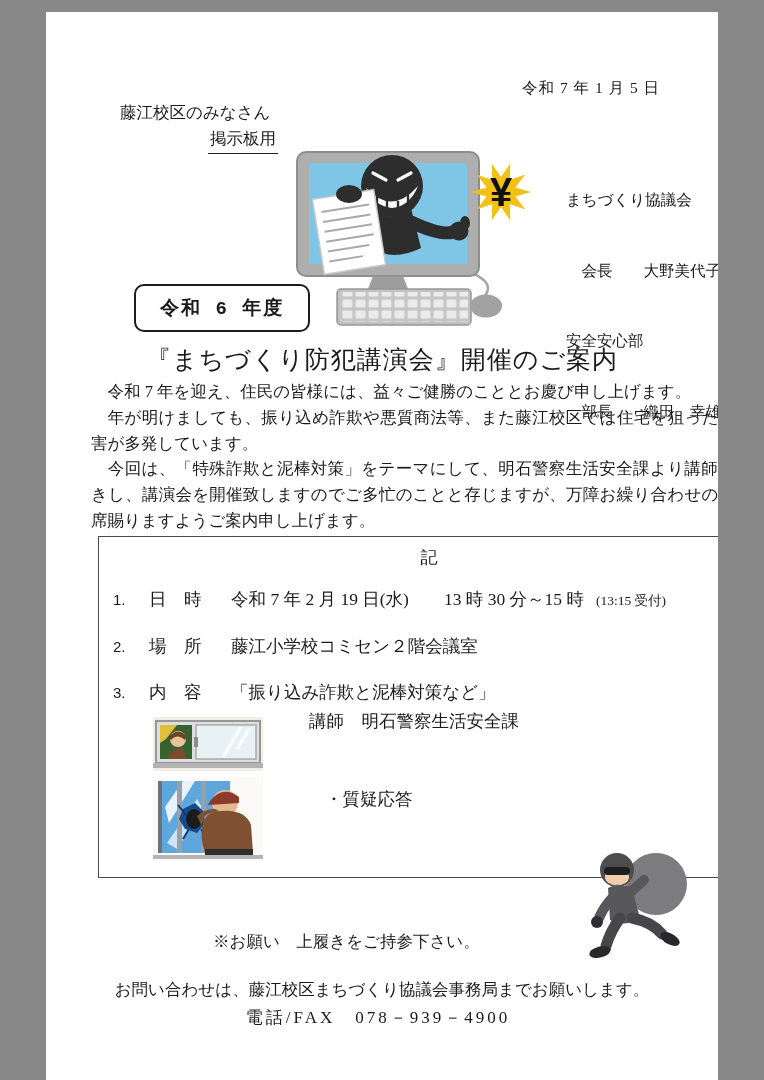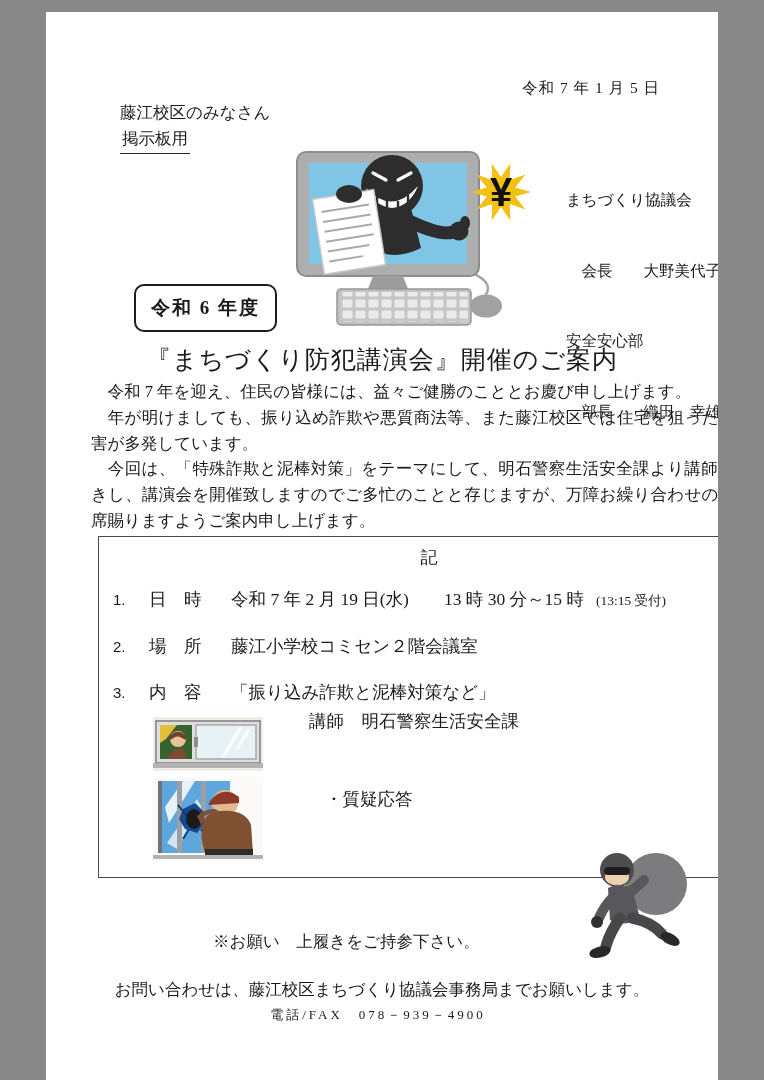--- a/index.html
+++ b/index.html
@@ -9,29 +9,29 @@
     margin:12px auto;
     background:#ffffff;
     font-family:"Liberation Serif","DejaVu Serif",serif;
     color:#1a1a1a;
     overflow:hidden;
   }
   .abs{position:absolute;}
   .date-line{top:66px;right:58px;font-size:15.5px;letter-spacing:1px;}
   .audience{left:74px;top:88px;width:158px;font-size:16.5px;line-height:26px;}
   .audience .line1{display:block;}
-  .audience .line2{display:block;text-align:left;}
+  .audience .line2{display:block;text-align:right;}
   .audience .underline{display:inline-block;border-bottom:1.5px solid #222;padding:0 2px 1px 2px;}
   .sender{left:520px;top:129px;font-size:15.5px;line-height:23.5px;white-space:pre;}
   .scam-illo{left:243px;top:132px;width:248px;height:185px;}
   .year-badge{
     left:88px;top:272px;
     border:2px solid #1d1d1d;border-radius:10px;
-    padding:9px 15px;
-    font-family:Liberation Serif, serif;
+    padding:9px 24px;
+    font-family:Liberation Mono, monospace;
     font-weight:600;font-size:19px;letter-spacing:2px;
   }
   .doc-title{left:0;right:0;top:331px;text-align:center;font-size:25px;letter-spacing:1px;}
   .body-text{left:45px;top:367px;width:678px;font-size:16.5px;line-height:25.8px;text-align:justify;}
   .body-text p{margin:0;}
   .details-box{
     left:52px;top:524px;width:660px;height:340px;
     border:1.5px solid #4a4a4a;
   }
   .details-heading{left:0;right:0;top:9px;text-align:center;font-size:17px;}
@@ -42,21 +42,21 @@
   .row-1{top:50px;}
   .row-2{top:97px;}
   .row-3{top:143px;}
   .lecturer{left:210px;top:172px;font-size:17.5px;white-space:pre;}
   .qa{left:226px;top:250px;font-size:17.5px;}
   .window-illos{left:54px;top:180px;width:112px;}
   .window-illos svg{display:block;margin-bottom:6px;}
   .thief-illo{left:540px;top:828px;width:104px;height:130px;z-index:3;}
   .request-line{left:167px;top:919px;font-size:16.5px;white-space:pre;}
   .contact-line{left:0;right:0;top:967px;text-align:center;font-size:16.5px;}
-  .phone-line{left:0;right:8px;top:994px;text-align:center;font-size:13px;letter-spacing:3px;}
+  .phone-line{left:0;right:8px;top:994px;text-align:center;font-size:17px;letter-spacing:3px;}
 </style>
 </head>
 <body>
 
 <div class="page">
 
   <div class="abs date-line">令和 7 年 1 月 5 日</div>
 
   <div class="abs audience">
     <span class="line1">藤江校区のみなさん</span>

